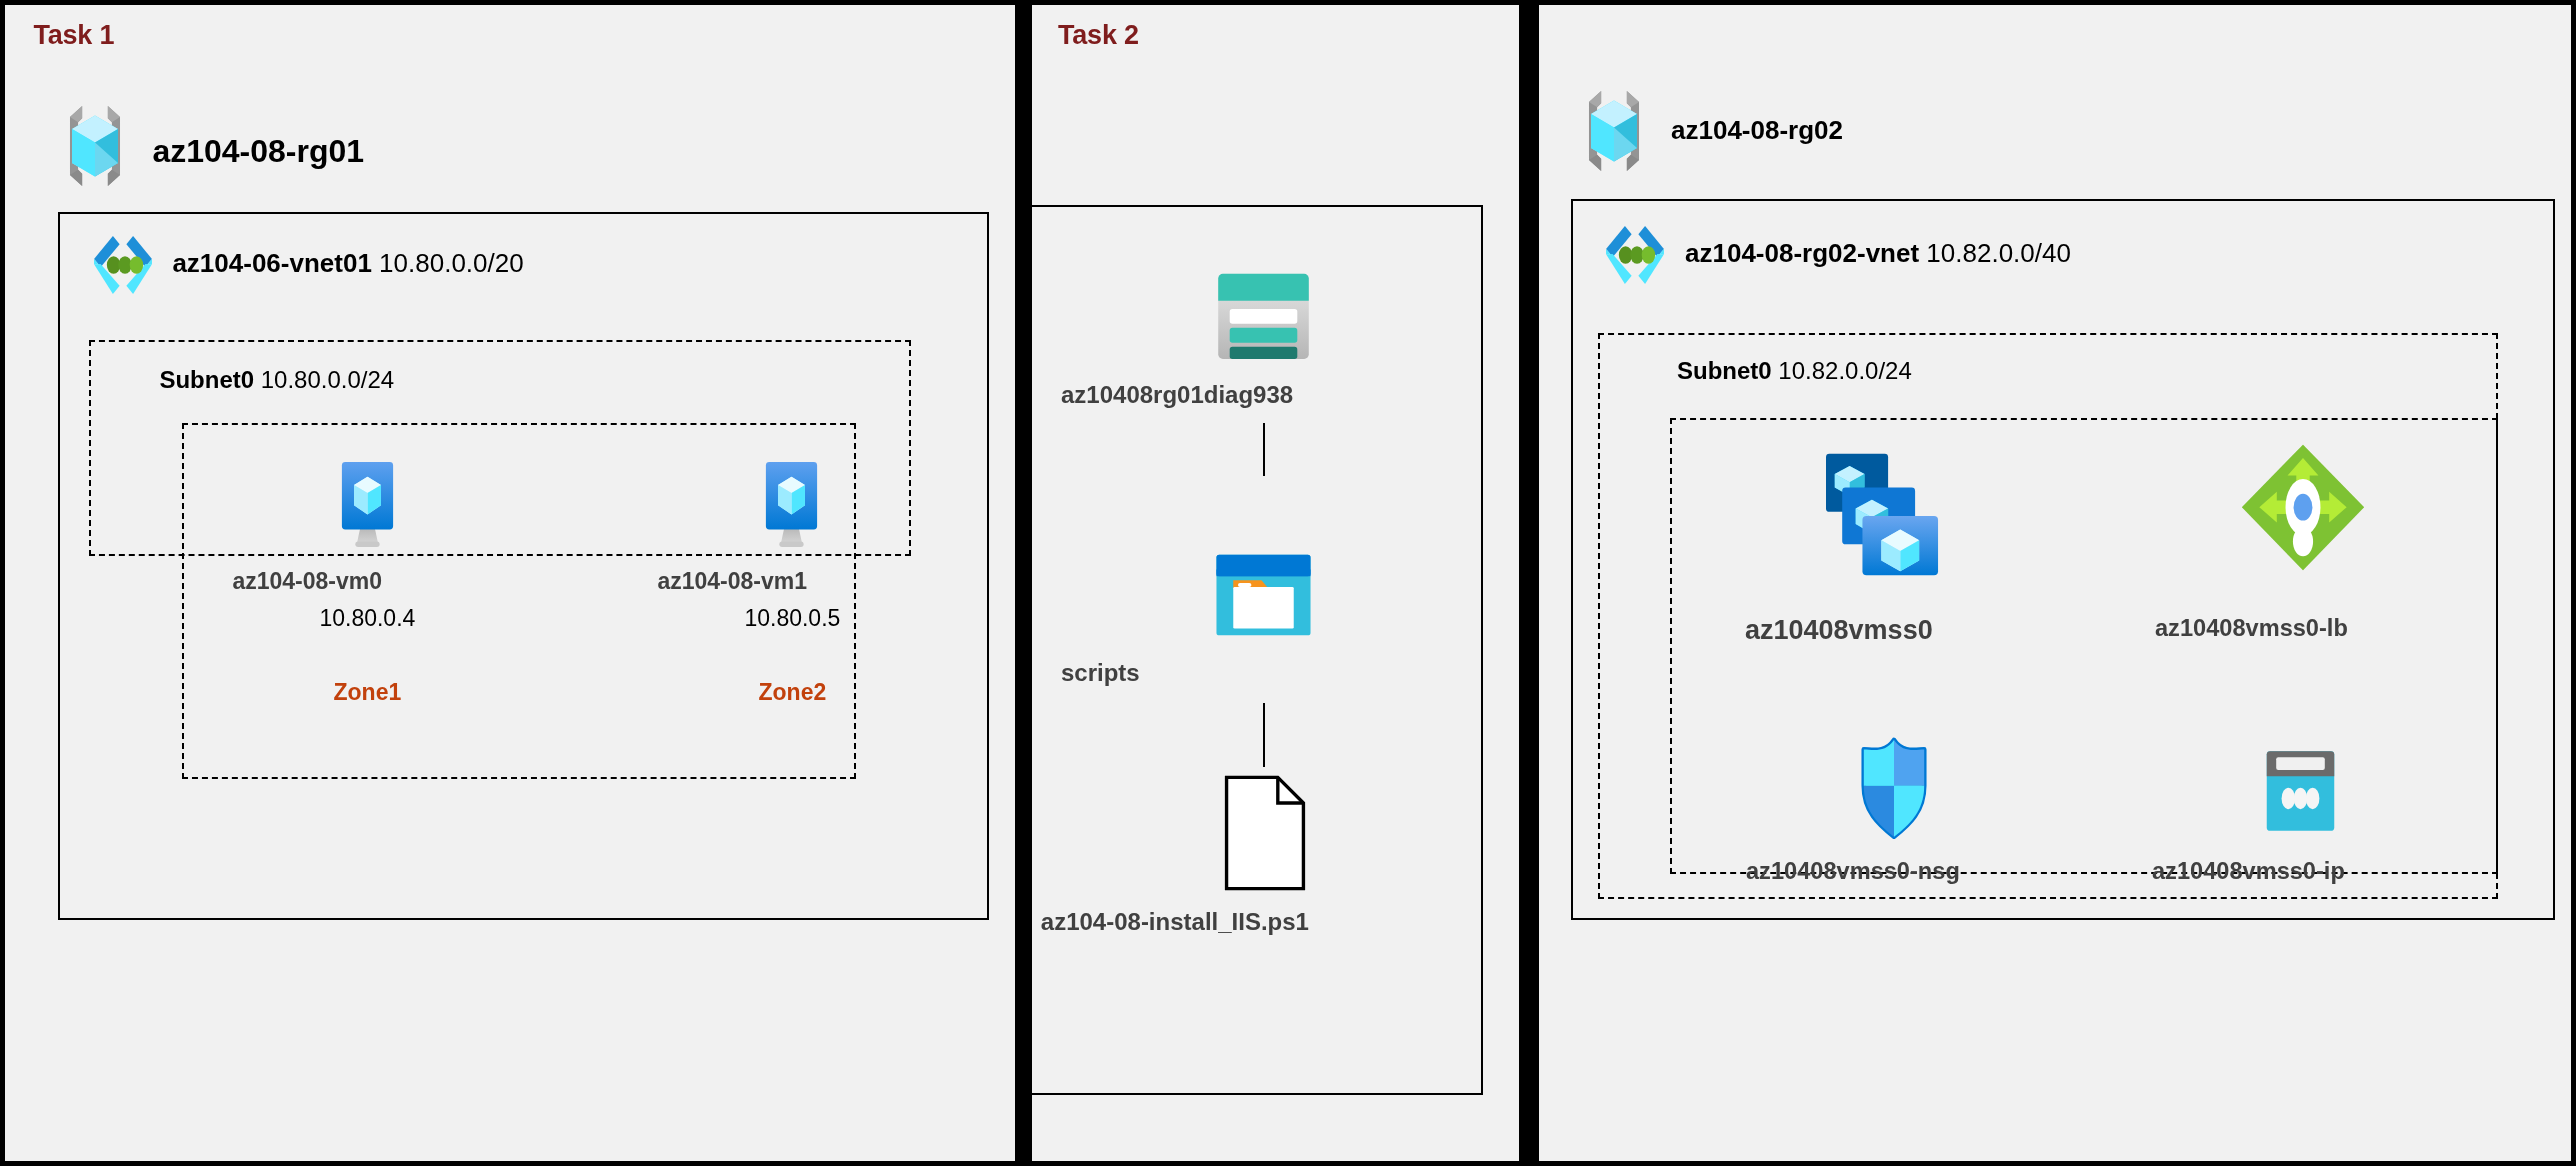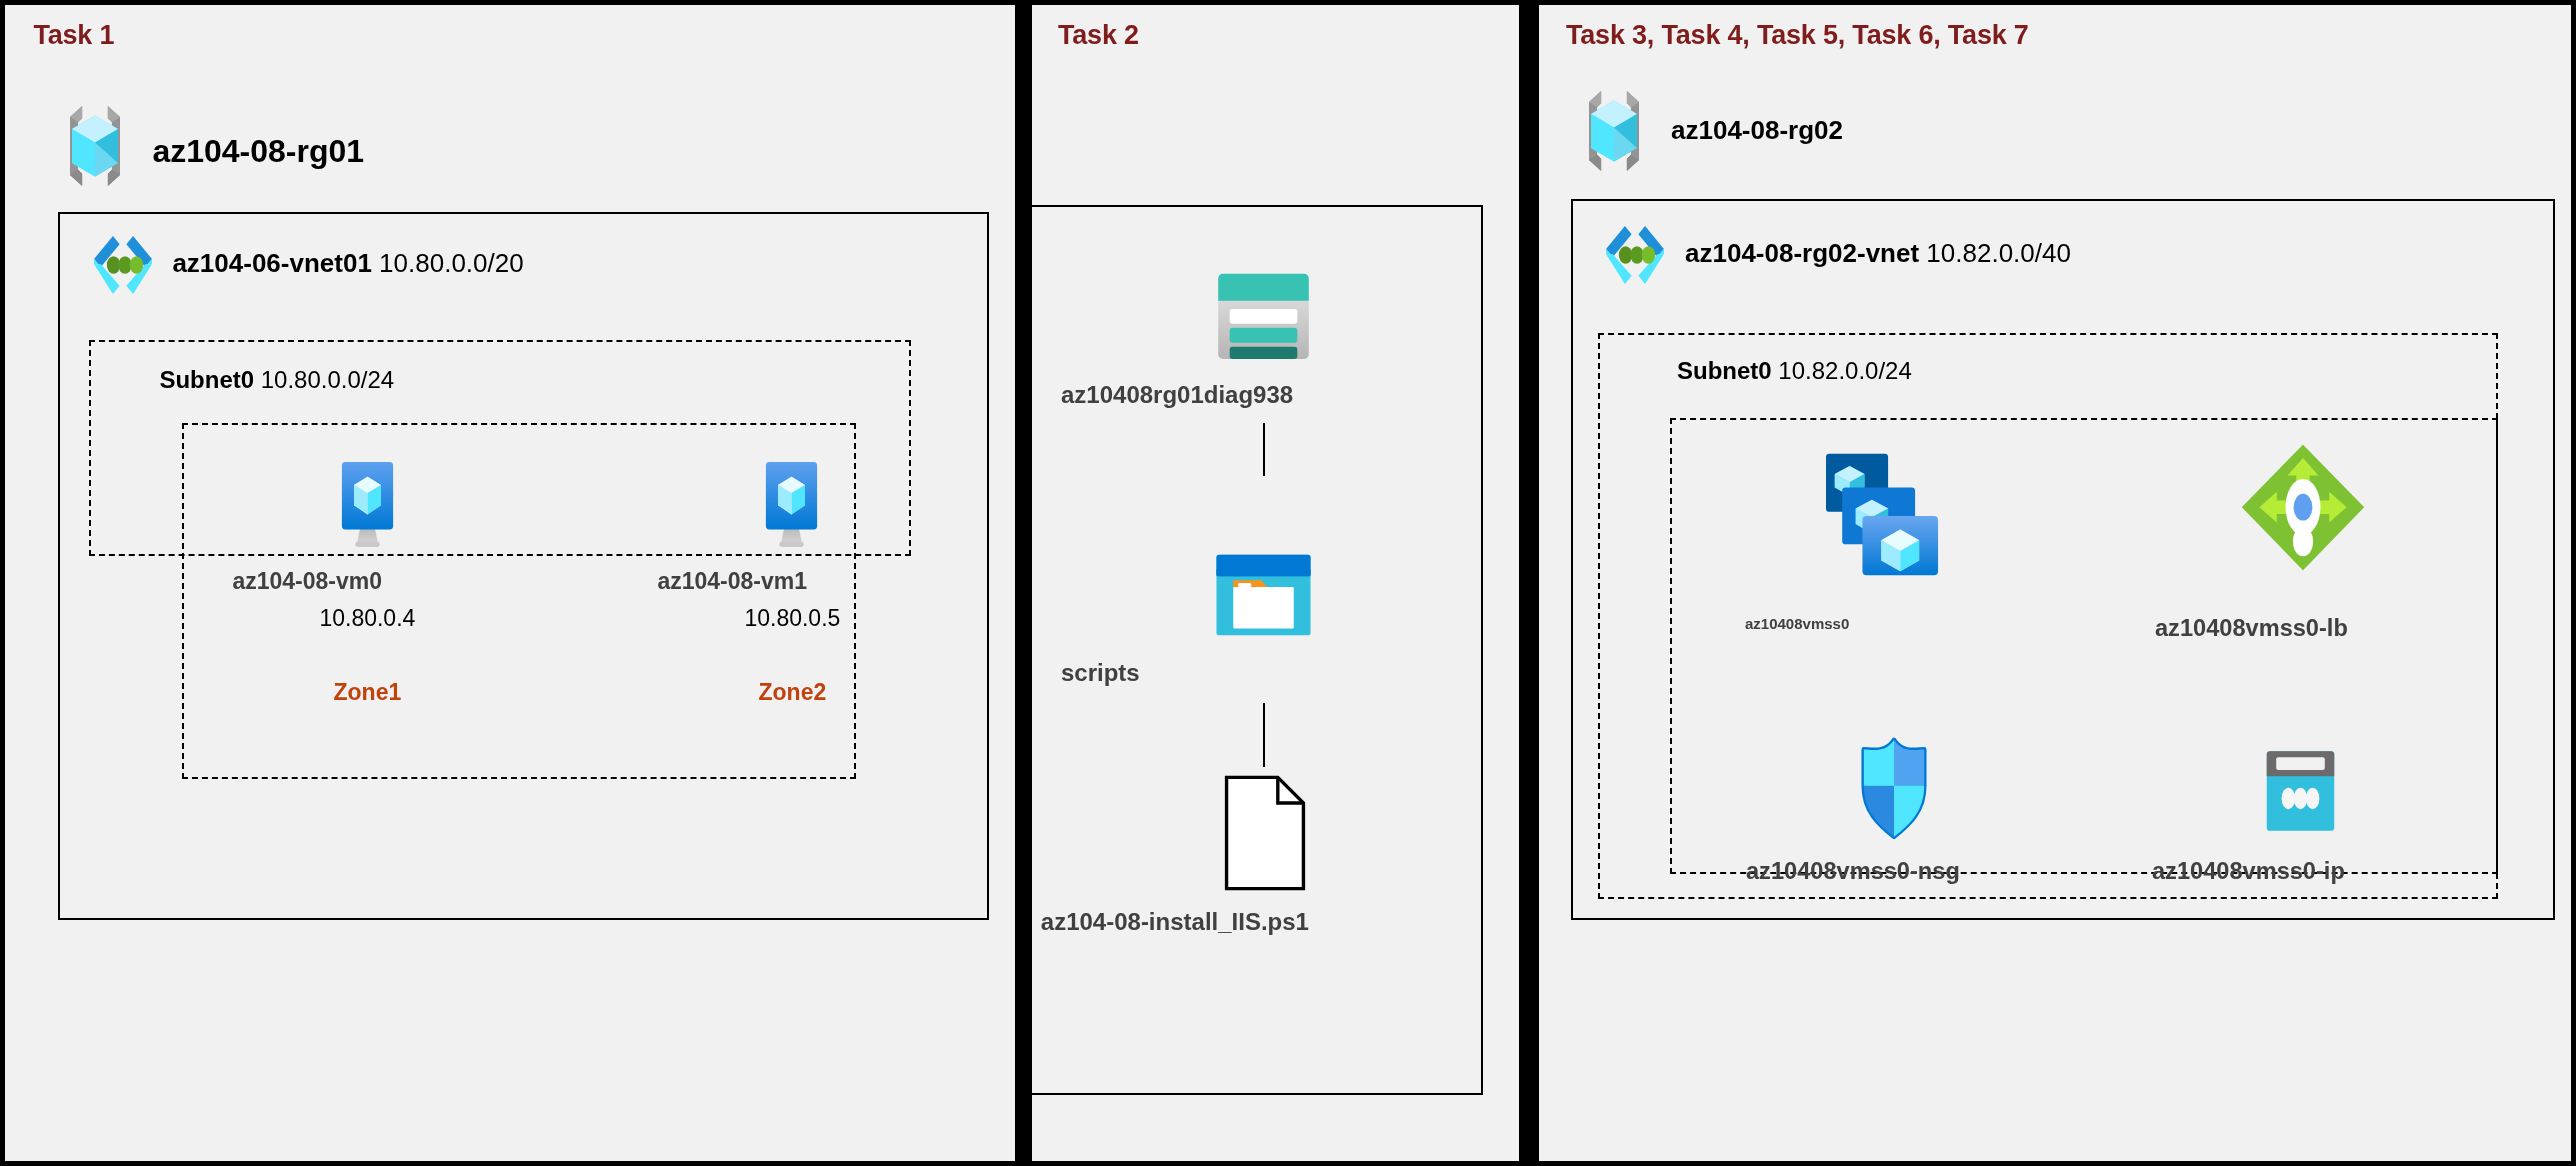--- a/index.html
+++ b/index.html
@@ -247,21 +247,20 @@
       <svg width="88" height="118" viewBox="0 0 130 175">
         <path d="M8 5 L84 5 L122 43 L122 170 L8 170 Z" fill="#ffffff" stroke="#000000" stroke-width="5" stroke-linejoin="miter"></path>
         <path d="M84 5 L84 43 L122 43" fill="none" stroke="#000000" stroke-width="5"></path>
       </svg>
     </div>
     <div class="node-label" style="left:8.8px;top:903px;width:445px;font-size:24px;">az104-08-install_IIS.ps1</div>
   </div>
 
   <div class="col" style="left:1539px;top:5.4px;width:1031px;height:1156px;">
 
-    <div class="task-label" style="left:27px;top:15px;font-size:27px;">Task 3, Task 4, Task 5, Task 6, Task 7</div>
 
     <div class="icon" style="left:31px;top:78px;width:88px;height:96px;">
       <svg width="88" height="96" viewBox="0 0 130 142">
         <path d="M46 12 L28 28 L28 114 L46 130 L46 112 L40 106 L40 36 L46 30 Z" fill="#949494"></path>
         <path d="M46 12 L28 28 L40 36 L46 30 Z" fill="#a8a8a8"></path>
         <path d="M28 114 L46 130 L46 112 L40 106 Z" fill="#8a8a8a"></path>
         <path d="M84 12 L102 28 L102 114 L84 130 L84 112 L90 106 L90 36 L84 30 Z" fill="#949494"></path>
         <path d="M84 12 L102 28 L90 36 L84 30 Z" fill="#a8a8a8"></path>
         <path d="M102 114 L84 130 L84 112 L90 106 Z" fill="#8a8a8a"></path>
         <path d="M65 26 L99 46 L99 96 L65 116 L31 96 L31 46 Z" fill="#50e6ff"></path>
@@ -330,21 +329,21 @@
         <path d="M100 154 L120 154 L127 186 L93 186 Z" fill="url(#vmssStand)"></path>
         <rect x="90" y="182" width="40" height="9" rx="4" fill="#c9c9c9"></rect>
 
         <rect x="54" y="112" width="112" height="88" rx="6" fill="url(#vmssg)" transform="translate(0,-4)"></rect>
         <path d="M110 128 L138 144 L138 174 L110 190 L82 174 L82 144 Z" fill="#c3f1ff"></path>
         <path d="M110 128 L138 144 L110 160 L82 144 Z" fill="#e8fbff"></path>
         <path d="M110 160 L138 144 L138 174 L110 190 Z" fill="#50e6ff"></path>
         <path d="M82 144 L110 160 L110 190 L82 174 Z" fill="#9cebff"></path>
       </svg>
     </div>
-    <div class="node-label" style="left:206px;top:610px;width:297px;font-size:15px;">az10408vmss0</div>
+    <div class="node-label" style="left:206px;top:610px;width:297px;font-size:27px;">az10408vmss0</div>
 
     <div class="icon" style="left:700px;top:437px;width:128px;height:131px;">
       <svg width="128" height="131" viewBox="0 0 190 195">
         <path d="M95 4 L186 97 L95 191 L4 97 Z" fill="#76bc2d"></path>
         <path d="M95 4 L186 97 L95 191 L4 97 Z" fill="#8ecf3f" opacity="0.35"></path>
 
         <path d="M95 24 L118 50 L105 50 L105 78 L85 78 L85 50 L72 50 Z" fill="#b4ec36"></path>
         <path d="M30 97 L56 74 L56 87 L84 87 L84 107 L56 107 L56 120 Z" fill="#b4ec36"></path>
         <path d="M160 97 L134 74 L134 87 L106 87 L106 107 L134 107 L134 120 Z" fill="#b4ec36"></path>
 

